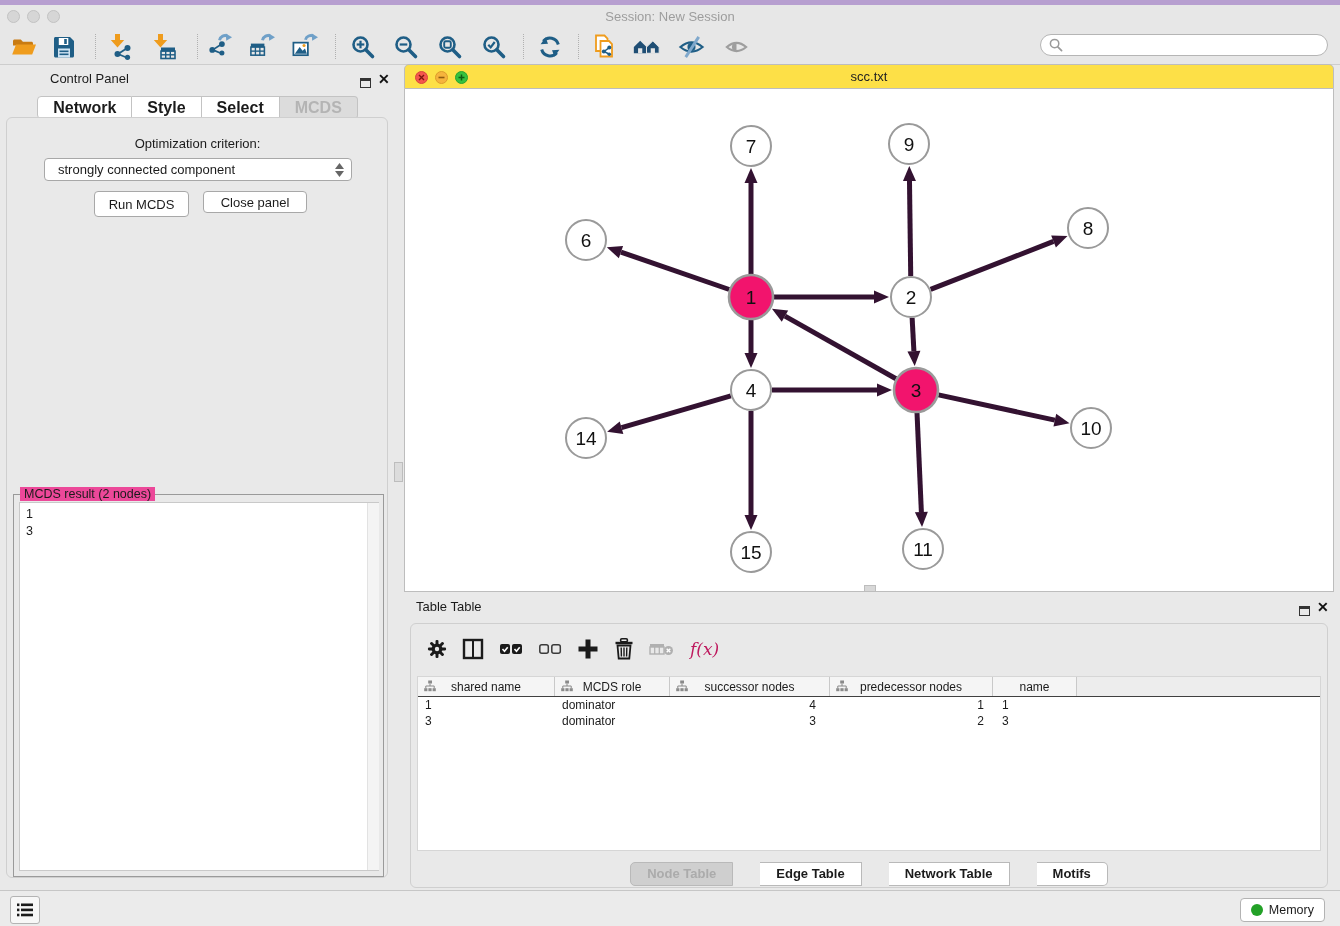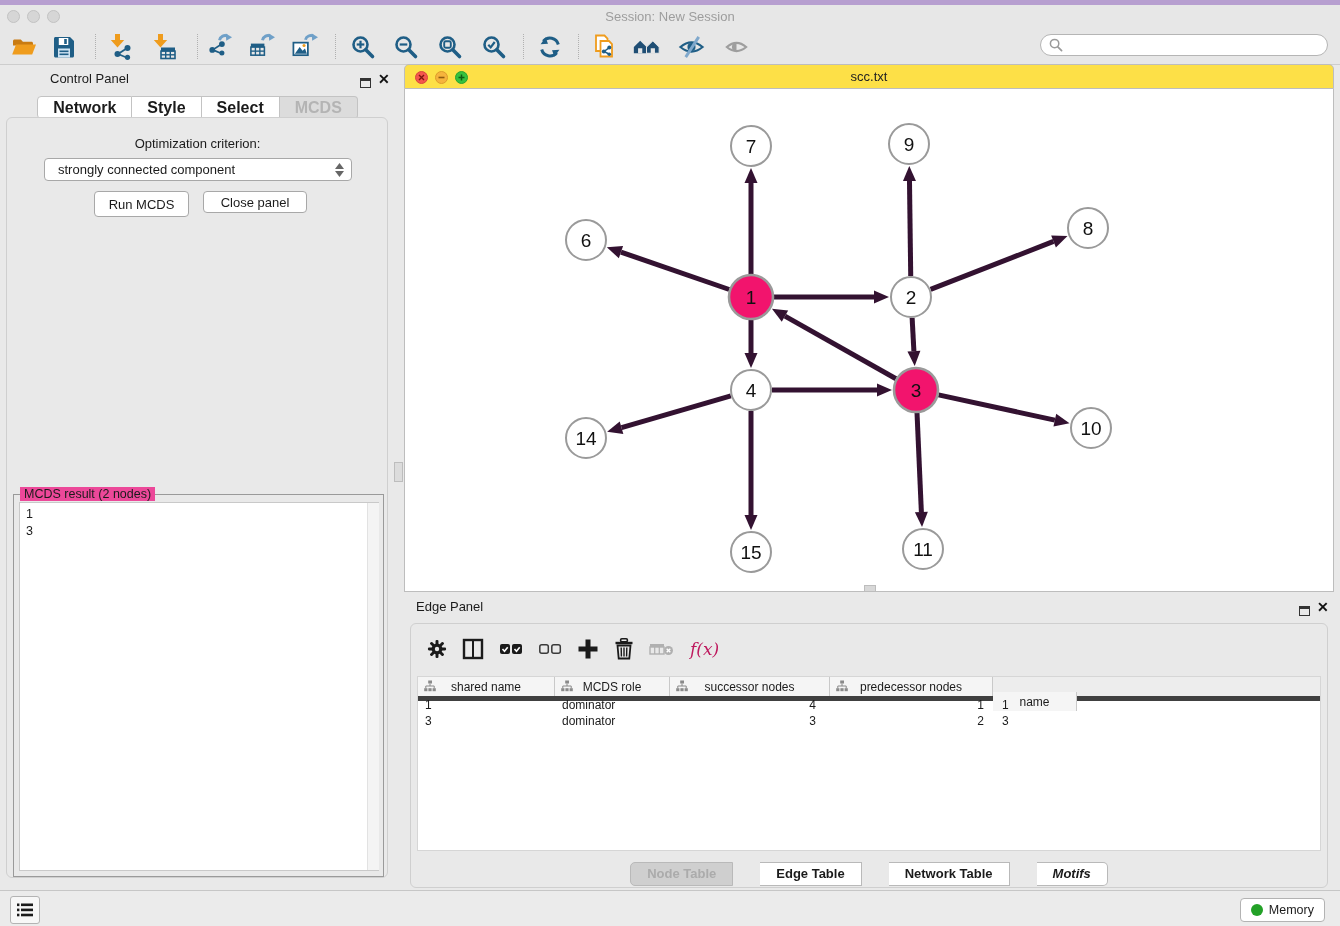--- a/index.html
+++ b/index.html
@@ -48,31 +48,31 @@
   #net-titlebar .title{width:100%;text-align:center;line-height:24px;font-size:13px;color:#222;}
   .mac-dot{position:absolute;top:6px;width:13px;height:13px;border-radius:50%;display:flex;align-items:center;justify-content:center;box-sizing:border-box;}
   #net-canvas{position:absolute;left:0;top:25px;width:930px;height:503px;background:#fff;border:1px solid #bdbdbd;border-top:none;box-sizing:border-box;}
   #h-splitter-handle{position:absolute;left:459px;bottom:-1px;width:12px;height:7px;background:#d8d8d8;border:1px solid #bdbdbd;box-sizing:border-box;}
   
   #table-panel-title{left:416px;top:599px;font-size:13px;}
   #tp-frame{left:410px;top:623px;width:918px;height:265px;background:#e9e9e9;border:1px solid #cfcfcf;border-radius:6px;box-sizing:border-box;}
   #tp-toolbar{left:427px;top:636px;height:26px;display:flex;align-items:center;gap:15px;}
   .tp-icon{display:flex;align-items:center;justify-content:center;}
   #node-table{left:417px;top:676px;width:904px;height:175px;background:#fff;border:1px solid #d6d6d6;box-sizing:border-box;}
-  #table-header{position:absolute;left:0;top:0;height:19px;width:902px;background:#ededed;display:flex;border-bottom:5px solid #404040;}
+  #table-header{position:absolute;left:0;top:0;height:19px;width:902px;background:#ededed;display:flex;border-bottom:1px solid #404040;}
   .th-cell{position:relative;height:19px;background:#f5f5f5;border-right:1px solid #c9c9c9;box-sizing:border-box;
      font-size:12px;display:flex;align-items:center;justify-content:center;}
   .th-cell .hier{position:absolute;left:6px;top:3px;}
   .tr-row{position:relative;height:16px;display:flex;font-size:12px;}
   .td-cell{height:16px;line-height:16px;box-sizing:border-box;overflow:hidden;}
   #tp-tabs{left:410px;top:862px;width:918px;display:flex;justify-content:center;gap:27px;}
   .tp-tab{height:22px;line-height:22px;padding:0 16px;background:#fff;border:1px solid #b9b9b9;border-left:none;
      font-size:13px;font-weight:600;}
   .tp-tab:first-child{border-left:1px solid #b9b9b9;border-radius:5px 0 0 5px;}
-  .tp-tab:last-child{border-radius:0 5px 5px 0;font-style:italic;}
+  .tp-tab:last-child{border-radius:0 5px 5px 0;}
   .tp-tab.sel{background:#cfcfcf;color:#ababab;}
   
   #status-bar{left:0;top:890px;width:1340px;height:36px;background:#ebebeb;border-top:1px solid #c6c6c6;box-sizing:border-box;}
   #list-btn{position:absolute;left:10px;top:5px;width:30px;height:28px;background:#f7f7f7;border:1px solid #b3b3b3;border-radius:3px;
      display:flex;align-items:center;justify-content:center;box-sizing:border-box;}
   #memory-btn{position:absolute;right:15px;top:7px;height:24px;background:#fff;border:1px solid #b3b3b3;border-radius:4px;
      display:flex;align-items:center;gap:6px;padding:0 10px;font-size:12.5px;box-sizing:border-box;}
   .dot-green{width:12px;height:12px;border-radius:50%;background:#23a127;}
 </style>
 </head>
@@ -368,21 +368,21 @@
           </g>
           <g>
             <circle cx="346" cy="463" r="20" fill="#ffffff" stroke="#9a9a9a" stroke-width="2"></circle>
             <text x="346" y="469.5" text-anchor="middle" font-size="19" fill="#111111" font-family="&quot;Liberation Sans&quot;,sans-serif">15</text>
           </g>
         </svg>
       <div id="h-splitter-handle"></div>
     </div>
   </div>
 
-  <div class="abs" id="table-panel-title">Edge Panel</div>
+  <div class="abs" id="table-panel-title">Table Table</div>
   <span class="abs" style="left:1299px;top:602px;"><span class="win-float"></span></span>
   <span class="abs win-close" style="left:1317px;top:601px;">✕</span>
 
   <div class="abs" id="tp-frame"></div>
 
   <div class="abs" id="tp-toolbar">
     <span class="tp-icon">
       <svg width="20" height="20" viewBox="0 0 22 22">
           <g fill="#1b1b1b">
             <rect x="9.4" y="1" width="3.2" height="20" rx="1.2"></rect>
@@ -485,21 +485,21 @@
               <g fill="#8a8a8a">
                 <rect x="4.2" y="0.5" width="3.8" height="3"></rect>
                 <rect x="0.2" y="8.2" width="3.2" height="3"></rect>
                 <rect x="4.4" y="8.2" width="3.2" height="3"></rect>
                 <rect x="8.6" y="8.2" width="3.2" height="3"></rect>
               </g>
               <path d="M6 3.5 V6 M1.8 8.2 V6 H10.2 V8.2" fill="none" stroke="#8a8a8a" stroke-width="1"></path>
             </svg></span>
           <span>predecessor nodes</span>
         </div>
-        <div class="th-cell" style="width: 84px; margin-top: 15px;">
+        <div class="th-cell" style="width: 84px;">
           <span>name</span>
         </div>
       </div>
     <div id="table-rows" style="position:absolute;left:0;top:20px;width:902px;">
         <div class="tr-row">
           <div class="td-cell" style="width: 137px; text-align: left; padding-left: 7px;">1</div>
           <div class="td-cell" style="width: 115px; text-align: left; padding-left: 7px;">dominator</div>
           <div class="td-cell" style="width: 160px; text-align: right; padding-right: 14px;">4</div>
           <div class="td-cell" style="width: 163px; text-align: right; padding-right: 9px;">1</div>
           <div class="td-cell" style="width: 84px; text-align: left; padding-left: 9px;">1</div>

